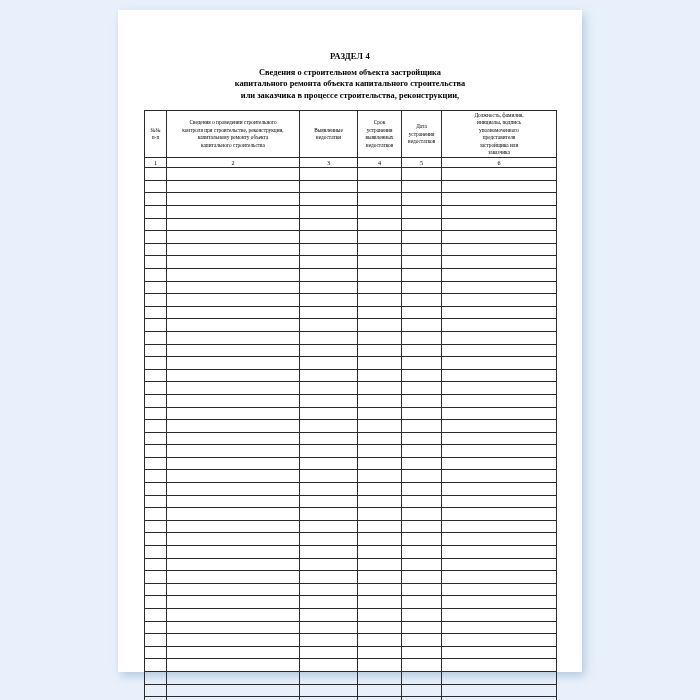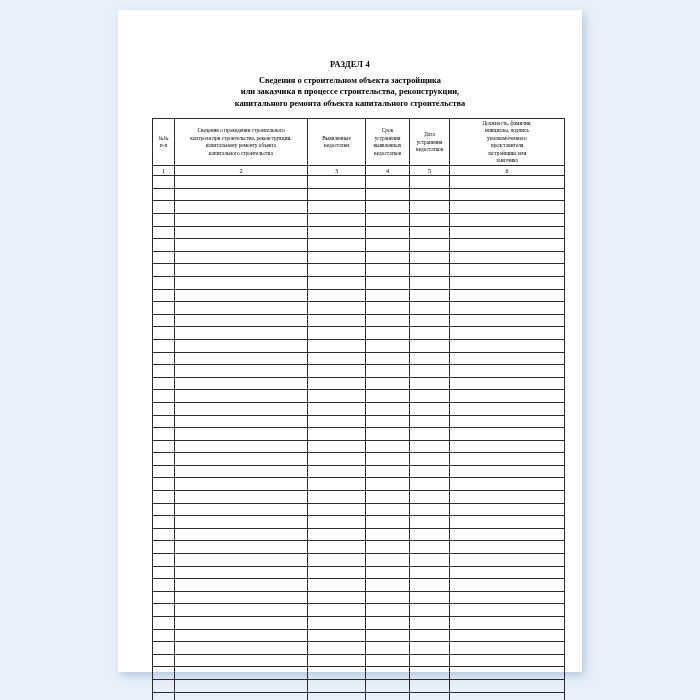--- a/index.html
+++ b/index.html
@@ -21,21 +21,21 @@
     height: 662px;
     background: #ffffff;
     box-shadow: 3px 4px 9px rgba(120, 150, 185, 0.45);
   }
   .sheet {
     position: absolute;
     left: 0;
     top: 0;
     width: 464px;
     height: 662px;
-    padding: 8px;
+    padding: 0;
     box-sizing: border-box;
   }
   .titles {
     padding: 40px 34px 0 34px;
     text-align: center;
   }
   .title-main {
     font-size: 8.6px;
     font-weight: bold;
     letter-spacing: 0.2px;
@@ -93,22 +93,22 @@
 </head>
 <body>
 
 <div id="page-shadow">
   <div class="sheet">
 
     <div class="titles">
       <div class="title-main">РАЗДЕЛ 4</div>
       <div class="title-sub">
         <div>Сведения о строительном объекта застройщика</div>
+        <div>капитального ремонта объекта капитального строительства</div>
         <div>или заказчика в процессе строительства, реконструкции,</div>
-        <div>капитального ремонта объекта капитального строительства</div>
       </div>
     </div>
 
     <div class="table-wrap">
       <table class="grid">
         <colgroup>
           <col class="c1">
             <col class="c2">
             <col class="c3">
             <col class="c4">

